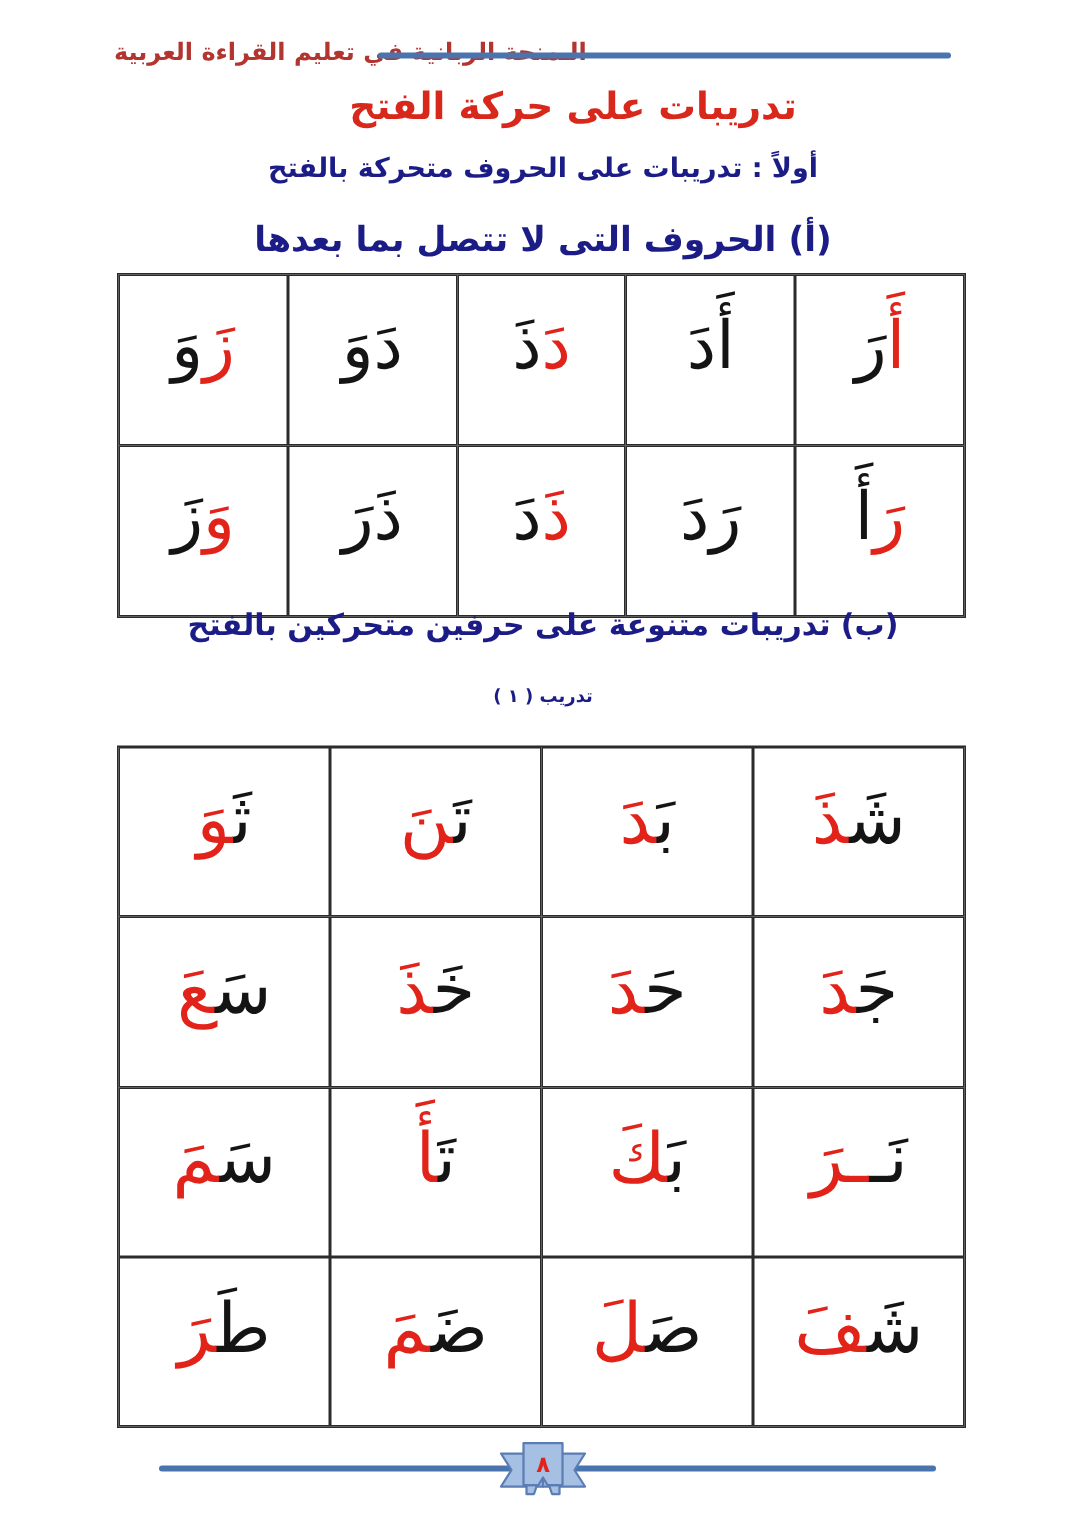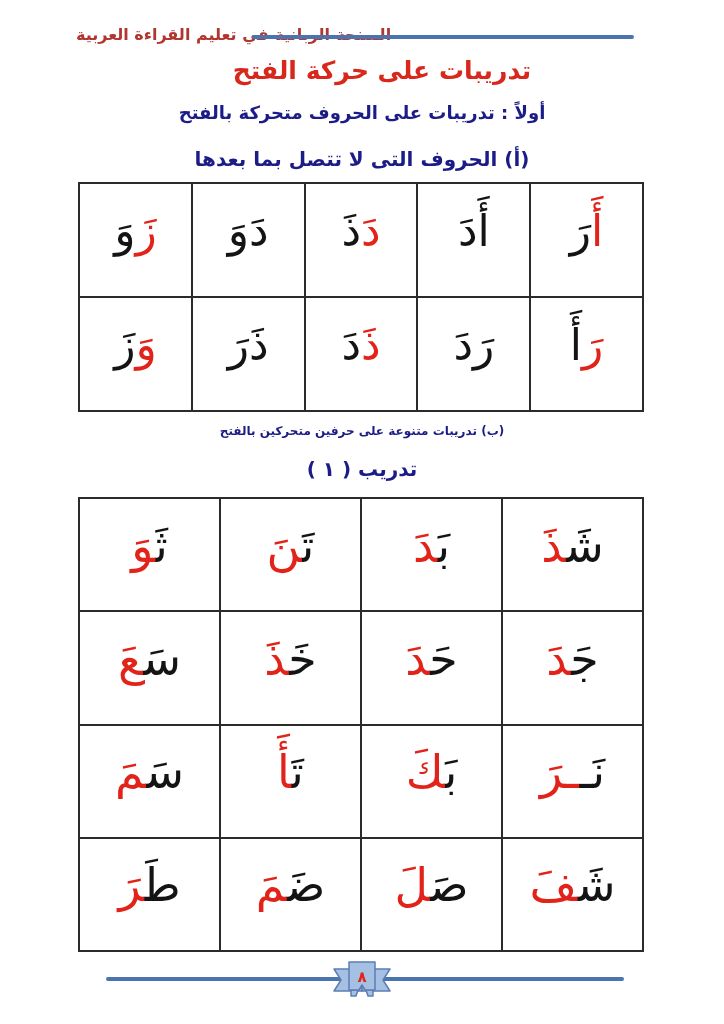--- a/index.html
+++ b/index.html
@@ -13,23 +13,23 @@
     color:var(--titleRed);white-space:nowrap;
   }
   .header-rule{
     position:absolute;top:35px;left:252px;width:382px;height:4px;
     background:var(--line);border-radius:2px;
   }
   
   .hd{position:absolute;left:0;width:100%;text-align:center;font-weight:bold;margin:0;line-height:1.2;}
   .h-main{top:56px;font-size:25px;color:var(--red);padding-left:20px;}
   .h-first{top:102px;font-size:18px;color:var(--navy);}
-  .h-a{top:147px;font-size:20px;color:var(--navy);}
-  .h-b{top:424px;font-size:12px;color:var(--navy);}
-  .h-ex{top:457px;font-size:20px;color:var(--navy);}
+  .h-a{top:147px;font-size:23px;color:var(--navy);}
+  .h-b{top:404px;font-size:20px;color:var(--navy);}
+  .h-ex{top:457px;font-size:12px;color:var(--navy);}
   
   .grid{
     position:absolute;left:78px;width:566px;display:grid;
     border:1px solid var(--tableBorder);background:#fff;box-sizing:border-box;
   }
   .grid-5{top:182px;height:230px;grid-template-columns:repeat(5,1fr);grid-template-rows:repeat(2,1fr);}
   .grid-4{top:497px;height:455px;grid-template-columns:repeat(4,1fr);grid-template-rows:repeat(4,1fr);}
   .cell{
     border:1px solid var(--tableBorder);display:flex;align-items:center;justify-content:center;
     padding-bottom:18px;font-size:44px;line-height:1;box-sizing:border-box;

